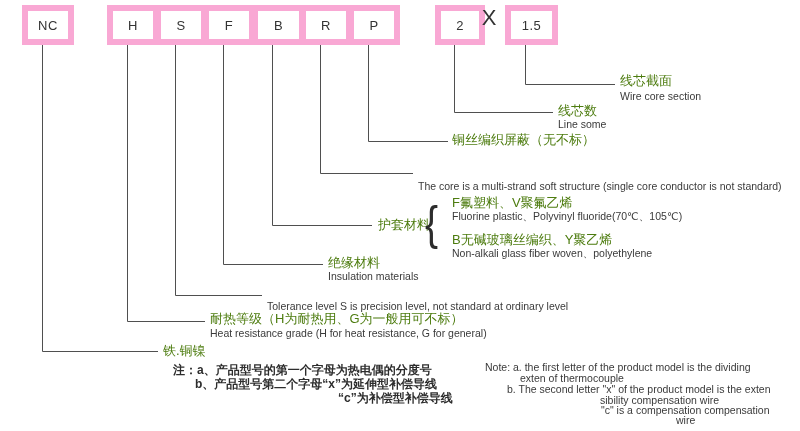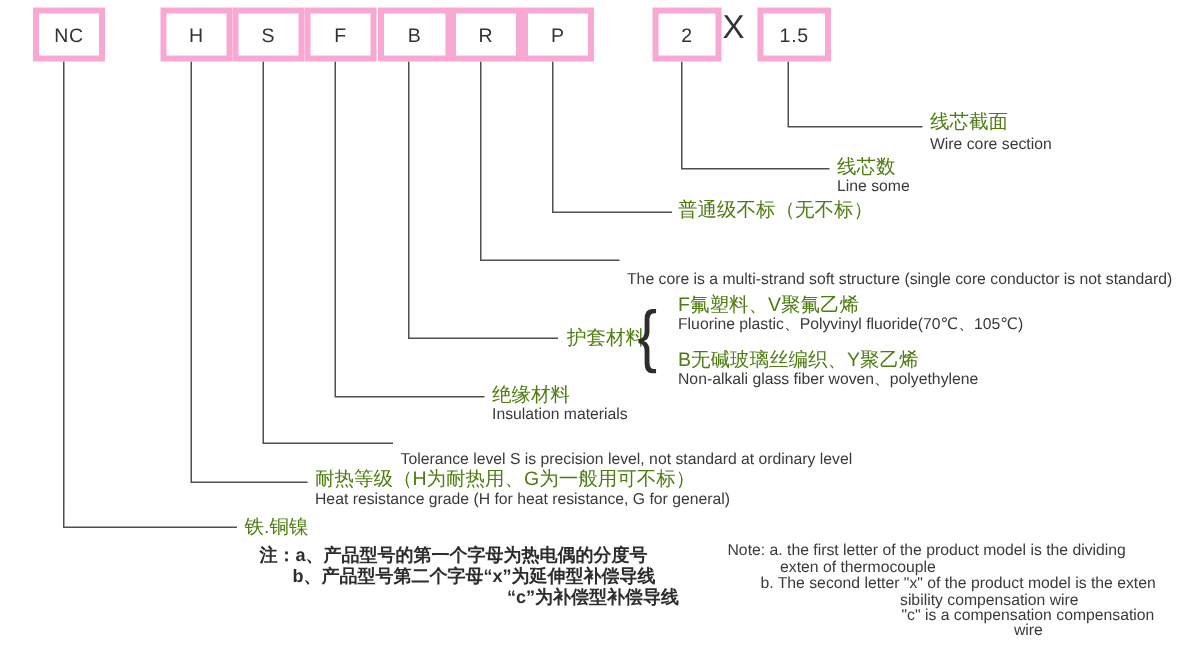--- a/index.html
+++ b/index.html
@@ -3,21 +3,21 @@
 <meta charset="utf-8">
 <style>
   html,body{margin:0;padding:0;background:#fff;}
   .canvas{
     position:relative;width:800px;height:431px;background:#fff;overflow:hidden;
     font-family:"Liberation Sans","DejaVu Sans",sans-serif;color:#2d2d2d;
   }
   .lines{position:absolute;left:0;top:0;width:800px;height:431px;}
   .lines path{stroke:#4f4f4f;stroke-width:1;fill:none;}
   .box{
-    position:absolute;top:5px;height:28px;border:4px solid #f9a8d4;background:#fff;
+    position:absolute;top:5px;height:28px;border:6px solid #f9a8d4;background:#fff;
     display:flex;align-items:center;justify-content:center;
     font-size:13px;color:#333;letter-spacing:0.5px;
   }
   .mult{
     position:absolute;top:3px;left:476px;width:26px;height:30px;
     display:flex;align-items:center;justify-content:center;
     font-size:22px;color:#333;
   }
   .zh{position:absolute;font-size:13px;line-height:14px;color:#4d7c0f;white-space:nowrap;}
   .en{position:absolute;font-size:10.5px;line-height:11px;color:#3a3a3a;white-space:nowrap;}
@@ -55,21 +55,21 @@
   <div class="box" style="left:435px;width:38px">2</div>
   <div class="mult">X</div>
   <div class="box" style="left:505px;width:41px">1.5</div>
 
   <div class="zh" style="left:620px;top:74px">线芯截面</div>
   <div class="en" style="left:620px;top:91px">Wire core section</div>
 
   <div class="zh" style="left:558px;top:104px">线芯数</div>
   <div class="en" style="left:558px;top:119px">Line some</div>
 
-  <div class="zh" style="left:452px;top:133px">普通级不标（无不标）</div>
+  <div class="zh" style="left:452px;top:133px">铜丝编织屏蔽（无不标）</div>
 
   <div class="en" style="left:418px;top:181px">The core is a multi-strand soft structure (single core conductor is not standard)</div>
 
   <div class="zh" style="left:378px;top:218px">护套材料</div>
   <div class="brace">{</div>
   <div class="zh" style="left:452px;top:196px">F氟塑料、V聚氟乙烯</div>
   <div class="en" style="left:452px;top:211px">Fluorine plastic、Polyvinyl fluoride(70℃、105℃)</div>
   <div class="zh" style="left:452px;top:233px">B无碱玻璃丝编织、Y聚乙烯</div>
   <div class="en" style="left:452px;top:248px">Non-alkali glass fiber woven、polyethylene</div>
 

